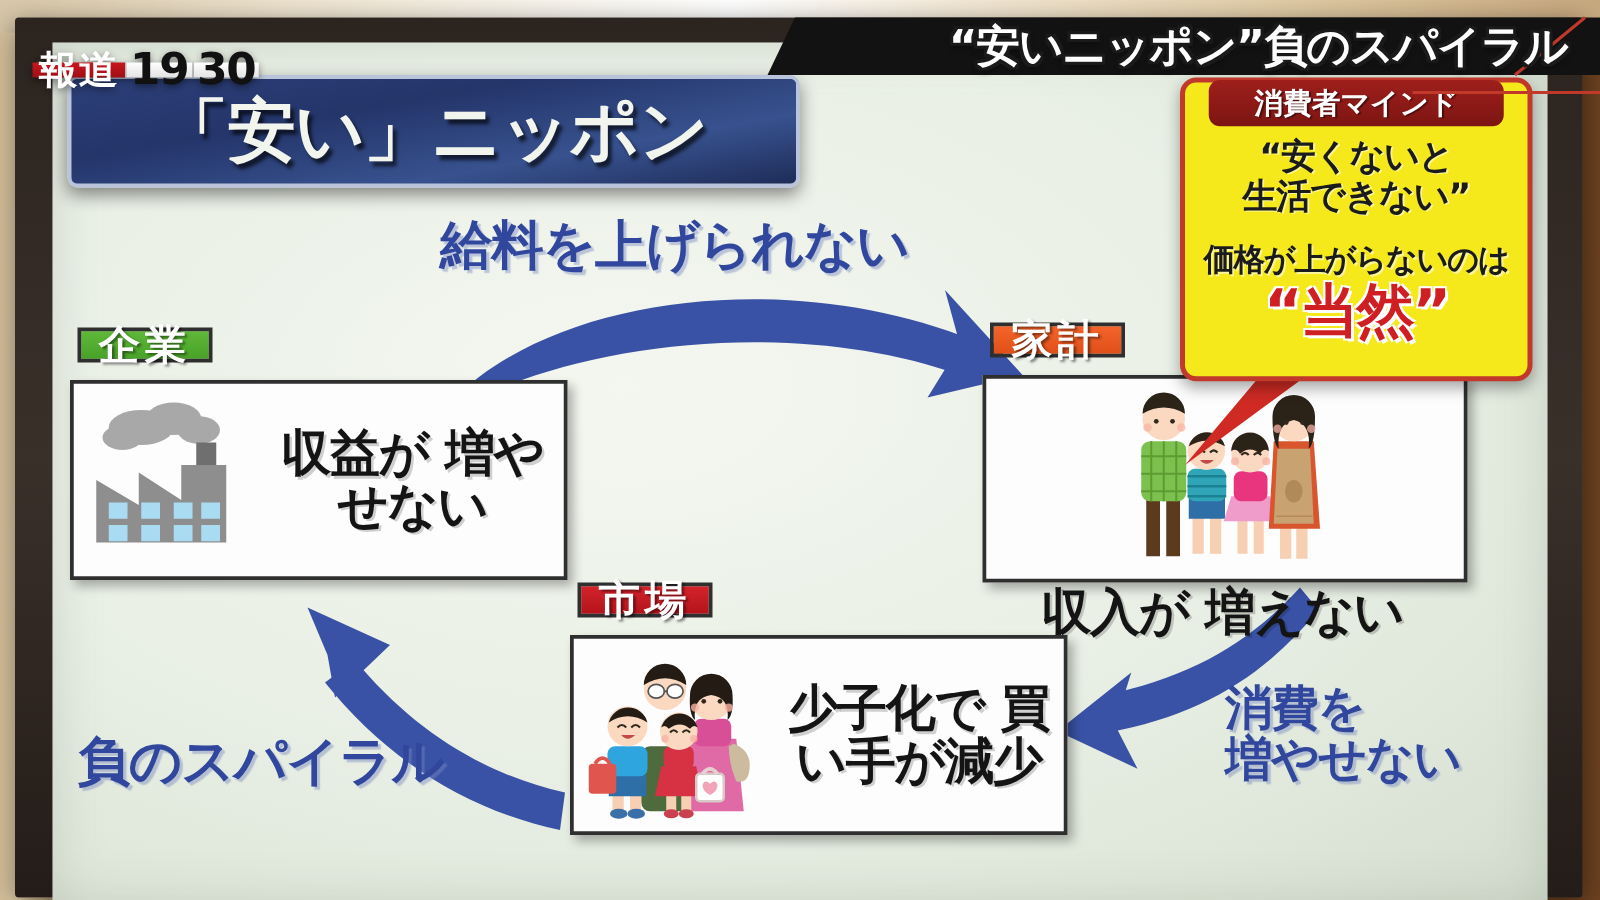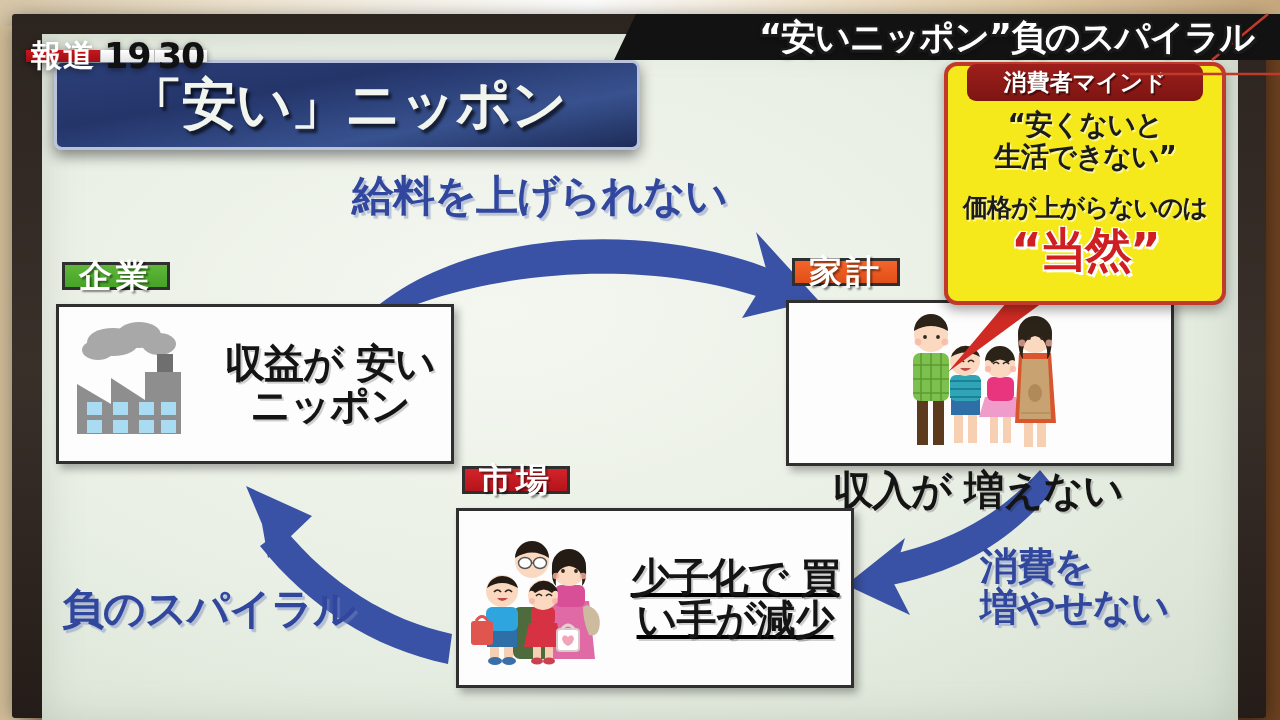--- a/index.html
+++ b/index.html
@@ -115,21 +115,21 @@
   #node-kigyo { left:56px; top:262px; width:398px; }
   #node-kigyo .tab { background:linear-gradient(180deg,#5fb838 0%,#47a228 100%); }
   #node-kigyo .body { height:160px; }
 
   #node-kakei { left:786px; top:258px; width:388px; }
   #node-kakei .tab { background:linear-gradient(180deg,#f4642a 0%,#e04f18 100%); }
   #node-kakei .body { height:166px;flex-direction:column; }
 
   #node-shijo { left:456px; top:466px; width:398px; }
   #node-shijo .tab { background:linear-gradient(180deg,#d4232a 0%,#b4141b 100%); }
-  #node-shijo .body { height:180px;text-decoration:underline; }
+  #node-shijo .body { height:160px; }
 
   
   #callout {
     position:absolute; left:944px; top:62px; width:282px; height:243px; z-index:38;
     background:#f5e91c; border:4px solid #c0392b; border-radius:13px;
     box-shadow:0 5px 12px rgba(0,0,0,.35);
   }
   #callout-head {
     position:absolute; left:50%; top:-2px; transform:translateX(-50%);
     width:236px; height:37px; border-radius:9px;
@@ -220,21 +220,21 @@
             <rect x="74" y="86" width="15" height="13"></rect>
               <rect x="96" y="86" width="15" height="13"></rect>
             <rect x="22" y="104" width="15" height="13"></rect>
               <rect x="48" y="104" width="15" height="13"></rect>
             <rect x="74" y="104" width="15" height="13"></rect>
               <rect x="96" y="104" width="15" height="13"></rect>
           </g>
         </svg>
       </div>
       <div class="txt">収益が
-安いニッポン</div>
+増やせない</div>
     </div>
   </div>
 
   <div class="node" id="node-kakei">
     <div class="tab">
       <span>家計</span>
     </div>
     <div class="body">
       <div class="art">
         <svg width="170" height="150" viewBox="0 0 170 150">

